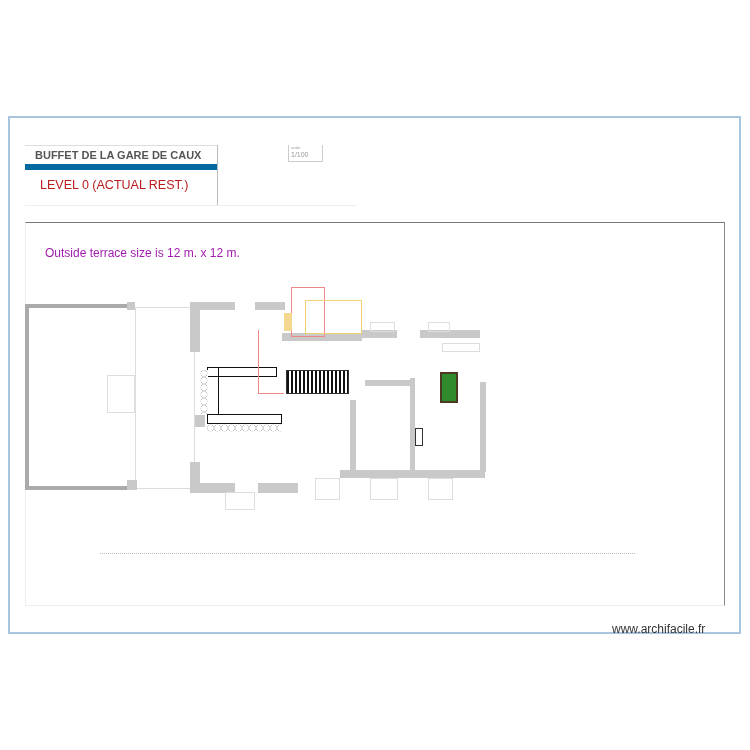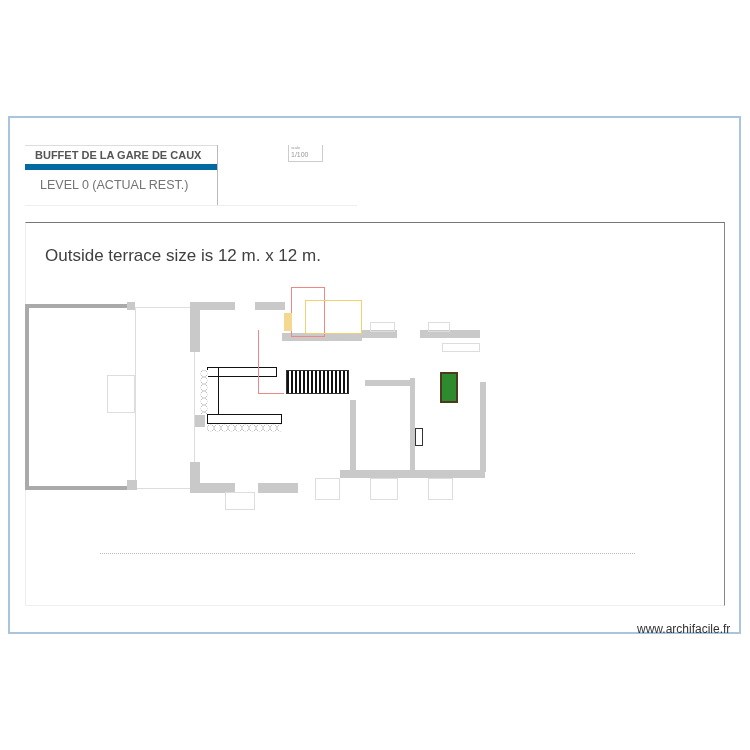--- a/index.html
+++ b/index.html
@@ -1,28 +1,28 @@
 <!DOCTYPE html>
 <html><head>
 <meta charset="utf-8">
 <style>
   html,body{margin:0;padding:0;background:#ffffff;}
   body{width:750px;height:750px;position:relative;overflow:hidden;font-family:"Liberation Sans",sans-serif;}
   .frame{position:absolute;left:8px;top:116px;width:733px;height:518px;border:2px solid #a9c4df;box-sizing:border-box;background:#fff;}
   .title-block{position:absolute;left:25px;top:145px;width:192px;height:60px;border-right:1px solid #bbb;border-bottom:1px solid #eee;}
   .title-top{position:absolute;left:25px;top:145px;width:192px;height:18px;border-bottom:6px solid #0369a1;border-top:1px solid #ddd;}
   .title-top span{position:absolute;left:10px;top:3px;font-size:11px;font-weight:bold;color:#555;}
-  .title-sub{position:absolute;left:40px;top:178px;font-size:12.5px;color:#737373;}
+  .title-sub{position:absolute;left:40px;top:178px;font-size:12.5px;color:#b91c1c;}
   .hline{position:absolute;left:217px;top:205px;width:140px;height:1px;background:#eee;}
   .scale-box{position:absolute;left:288px;top:145px;width:35px;height:17px;border:1px solid #ccc;border-top:none;box-sizing:border-box;}
   .scale-lbl{position:absolute;left:291px;top:145px;font-size:4px;color:#999;}
   .scale-val{position:absolute;left:291px;top:151px;font-size:7px;color:#999;}
   .sheet{position:absolute;left:25px;top:222px;width:700px;height:384px;border-top:1px solid #777;border-right:1px solid #888;border-left:1px solid #eee;border-bottom:1px solid #eee;box-sizing:border-box;}
-  .note{position:absolute;left:45px;top:246px;font-size:17px;color:#404040;}
-  .credit{position:absolute;left:637px;top:622px;font-size:12px;color:#333;}
+  .note{position:absolute;left:45px;top:246px;font-size:12px;color:#a21caf;}
+  .credit{position:absolute;left:612px;top:622px;font-size:12px;color:#333;}
   .dotline{position:absolute;left:100px;top:553px;width:535px;height:0;border-top:1px dotted #bbb;}
   .w{position:absolute;background:#c9c9c9;}
   .terrace{position:absolute;left:25px;top:304px;width:110px;height:186px;border:4px solid #aaa;border-right:none;box-sizing:border-box;}
   .veranda{position:absolute;left:135px;top:307px;width:60px;height:182px;border:1px solid #ddd;box-sizing:border-box;}
   .stair{position:absolute;left:286px;top:370px;width:63px;height:24px;background:repeating-linear-gradient(90deg,#111 0 2px,#fff 2px 4px);border:1px solid #333;box-sizing:border-box;}
   .bar1{position:absolute;left:207px;top:367px;width:70px;height:10px;border:1px solid #111;box-sizing:border-box;}
   .bar2{position:absolute;left:207px;top:367px;width:12px;height:48px;border:1px solid #111;box-sizing:border-box;}
   .bar3{position:absolute;left:207px;top:414px;width:75px;height:10px;border:1px solid #111;box-sizing:border-box;}
   .stools{position:absolute;left:207px;top:424px;width:75px;height:8px;background:radial-gradient(circle,#fff 55%,#bbb 60%,#fff 70%) 0 0/7px 8px repeat-x;}
   .stoolsv{position:absolute;left:200px;top:370px;width:8px;height:44px;background:radial-gradient(circle,#fff 55%,#bbb 60%,#fff 70%) 0 0/8px 7px repeat-y;}

